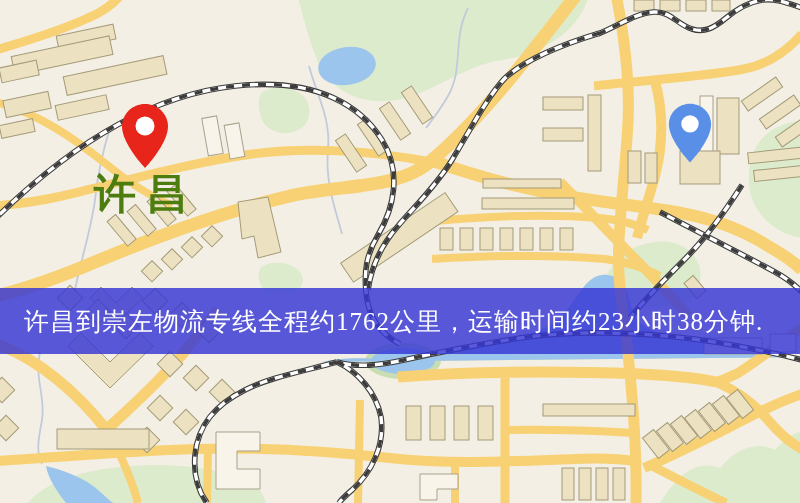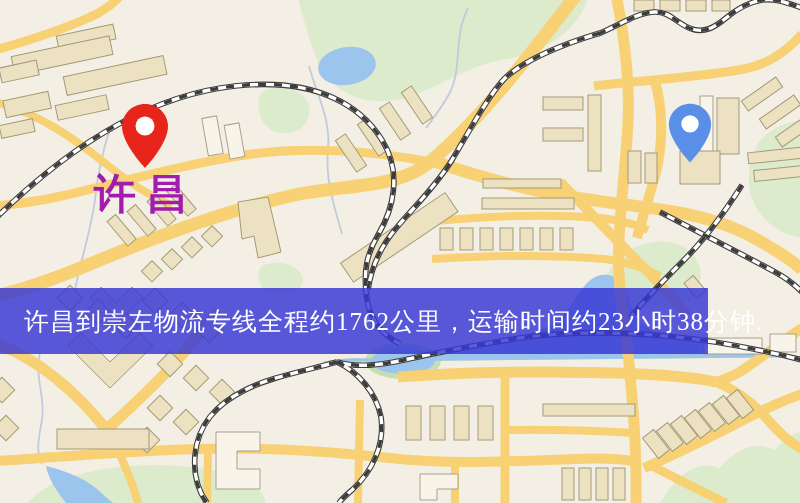--- a/index.html
+++ b/index.html
@@ -21,25 +21,25 @@
   .rw-white use{stroke:#ffffff;stroke-width:3.4;fill:none;}
   .rw-dash use{stroke:#3c3c3c;stroke-width:3.4;fill:none;stroke-dasharray:8 8;}
   
   .pin{position:absolute;}
   .pin svg{display:block;}
   
   .city-label{
     position:absolute;font-weight:bold;font-size:42px;line-height:1;
     letter-spacing:10px;white-space:nowrap;
   }
-  .city-label.origin{left:94px;top:173px;color:#a21caf;text-align:center;}
+  .city-label.origin{left:94px;top:173px;color:#4d7c0f;text-align:center;}
   .city-label.dest{left:641px;top:179px;color:#2025d2;}
   
   .banner{
-    position:absolute;left:0;top:288px;width:708px;height:66px;
+    position:absolute;left:0;top:288px;width:800px;height:66px;
     background:rgba(54,54,214,0.82);
     display:flex;align-items:center;
     color:#ffffff;font-family:"Liberation Serif",serif;
     font-size:25px;letter-spacing:1px;white-space:nowrap;
   }
   .banner span{padding-left:24px;}
 </style>
 </head>
 <body>
 

